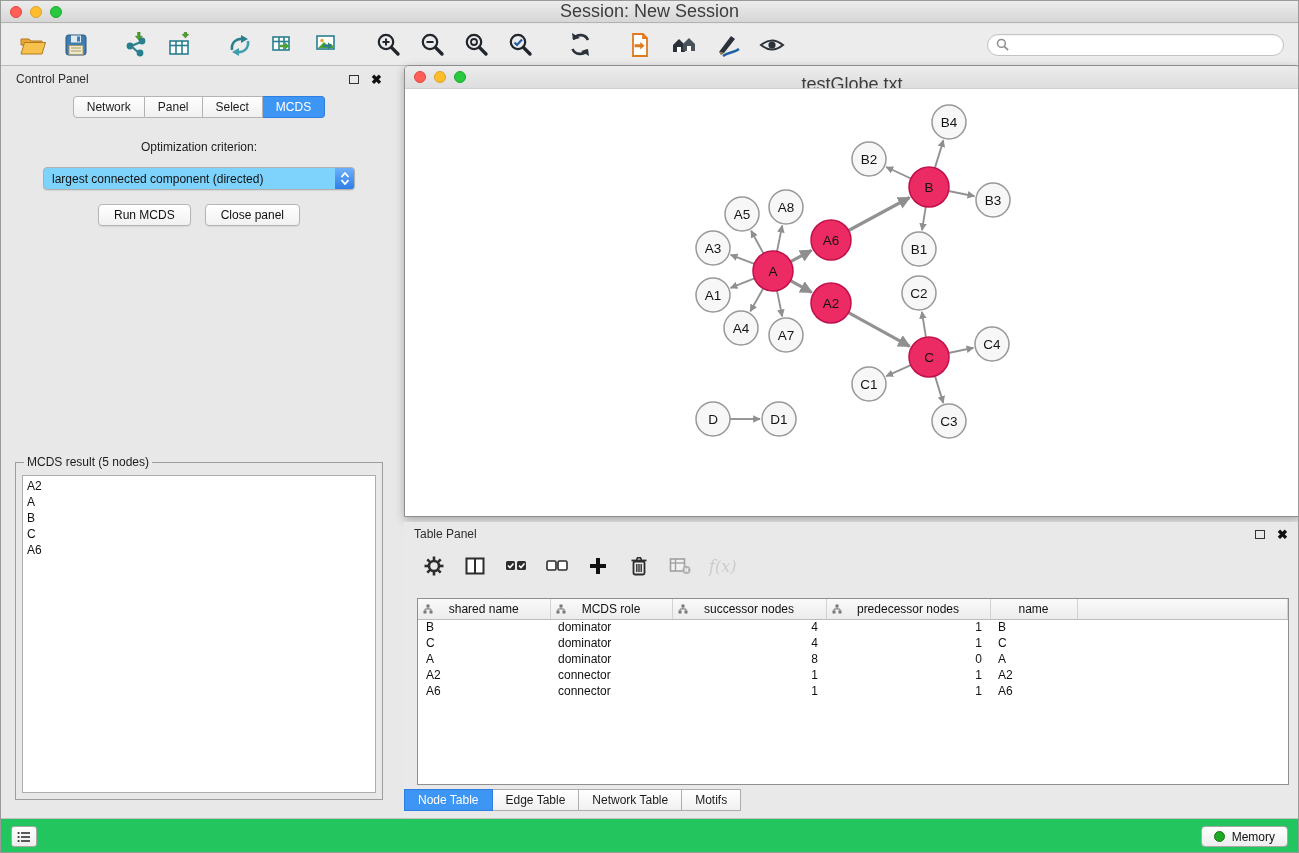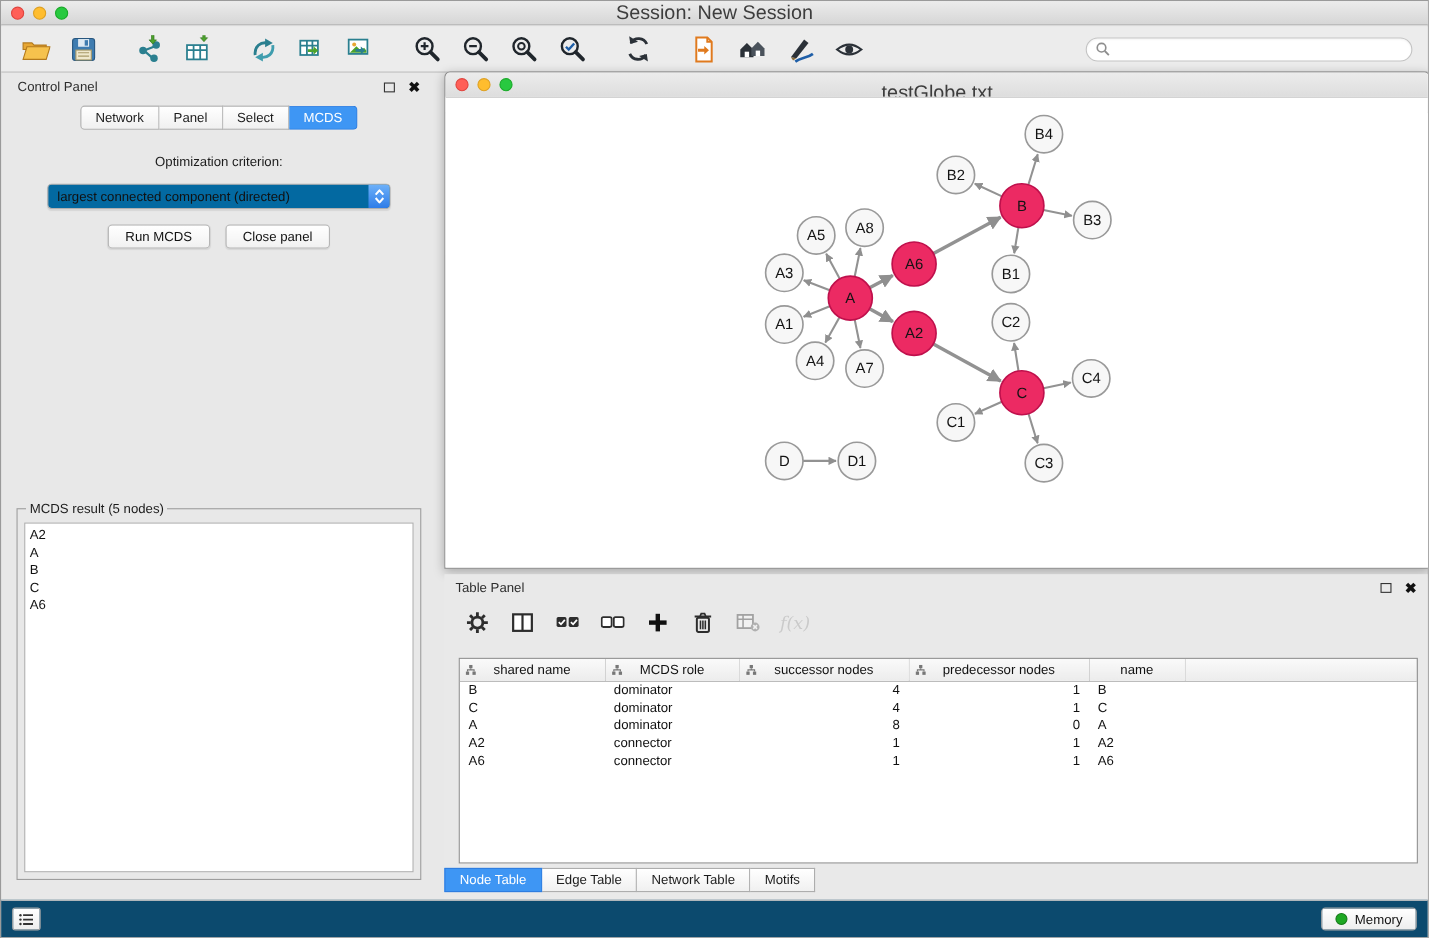--- a/index.html
+++ b/index.html
@@ -35,21 +35,21 @@
 
   
   .control-panel { position:absolute; left:5px; top:66px; width:386px; bottom:34px; background:#e8e8e8; }
   .cp-tabs { display:flex; justify-content:center; margin-top:5px; }
   .cp-tab { padding:3px 13px; font-size:12px; color:#1c1c1c; background:linear-gradient(#ffffff,#f0f0f0);
     border:1px solid #b3b3b3; border-left:none; }
   .cp-tab:first-child { border-left:1px solid #b3b3b3; border-radius:4px 0 0 4px; }
   .cp-tab:last-child { border-radius:0 4px 4px 0; }
   .cp-tab.active { background:#3e96f4; border-color:#2f7de0; color:#fff; }
   .opt-label { text-align:center; font-size:12px; color:#1c1c1c; margin-top:22px; }
-  .combo { margin:13px auto 0 auto; width:312px; height:23px; background:#0369a1; border:1px solid #b0b0b0;
+  .combo { margin:13px auto 0 auto; width:312px; height:23px; background:#7dd3fc; border:1px solid #b0b0b0;
     border-radius:4px; display:flex; align-items:center; box-shadow:0 1px 1px rgba(0,0,0,.08); }
   .combo-text { flex:1; font-size:12px; color:#111; padding:0 8px; white-space:nowrap; overflow:hidden; }
   .combo-cap { width:19px; align-self:stretch; background:linear-gradient(#6cb0f9,#2f7de8);
     border-radius:0 3px 3px 0; display:flex; flex-direction:column; align-items:center; justify-content:center; gap:1px; }
   .btn-row { display:flex; justify-content:center; gap:14px; margin-top:14px; }
   .mac-btn { font-size:12px; color:#111; padding:3px 15px; background:linear-gradient(#ffffff,#f1f1f1);
     border:1px solid #b5b5b5; border-radius:4px; box-shadow:0 1px 1px rgba(0,0,0,.08); }
   .result-fieldset { position:absolute; left:9px; right:9px; top:388px; bottom:18px;
     border:1px solid #9d9d9d; padding:6px 6px 6px 6px; }
   .result-fieldset legend { font-size:12px; color:#1c1c1c; padding:0 3px; margin-left:2px; }
@@ -82,22 +82,22 @@
   td.col2, td.col3 { text-align:right; padding-right:14px; }
   td.col0, td.col1 { padding-left:9px; }
   td.col4 { padding-left:14px; }
   .tp-tabs { position:absolute; left:0; right:12px; bottom:7px; display:flex; justify-content:flex-start; }
   .tp-tab { padding:3px 13px; font-size:12px; color:#1c1c1c; background:linear-gradient(#ffffff,#f0f0f0);
     border:1px solid #adadad; border-left:none; }
   .tp-tab:first-child { border-left:1px solid #adadad; }
   .tp-tab.active { background:#3e96f4; border-color:#2f7de0; color:#fff; }
 
   
-  .statusbar { position:absolute; left:0; right:0; bottom:0; height:34px; background:#0c4a6e;
-    border-top:1px solid #c2c2c2; display:flex; align-items:center; padding:15px 10px; }
+  .statusbar { position:absolute; left:0; right:0; bottom:0; height:34px; background:#22c55e;
+    border-top:1px solid #c2c2c2; display:flex; align-items:flex-end; padding:5px 10px; }
   .sb-list-btn { width:26px; height:21px; border:1px solid #a8a8a8; border-radius:3px;
     background:linear-gradient(#fff,#ededed); display:flex; align-items:center; justify-content:center; }
   .memory-btn { margin-left:auto; display:flex; align-items:center; gap:7px; padding:2.5px 12px;
     border:1px solid #a8a8a8; border-radius:4px; background:linear-gradient(#fff,#ededed); font-size:12px; color:#111; }
   .mem-dot { width:11px; height:11px; border-radius:50%; background:#1ea823; border:1px solid #157a19; }
 </style>
 </head>
 <body>
 
 <div class="app">

